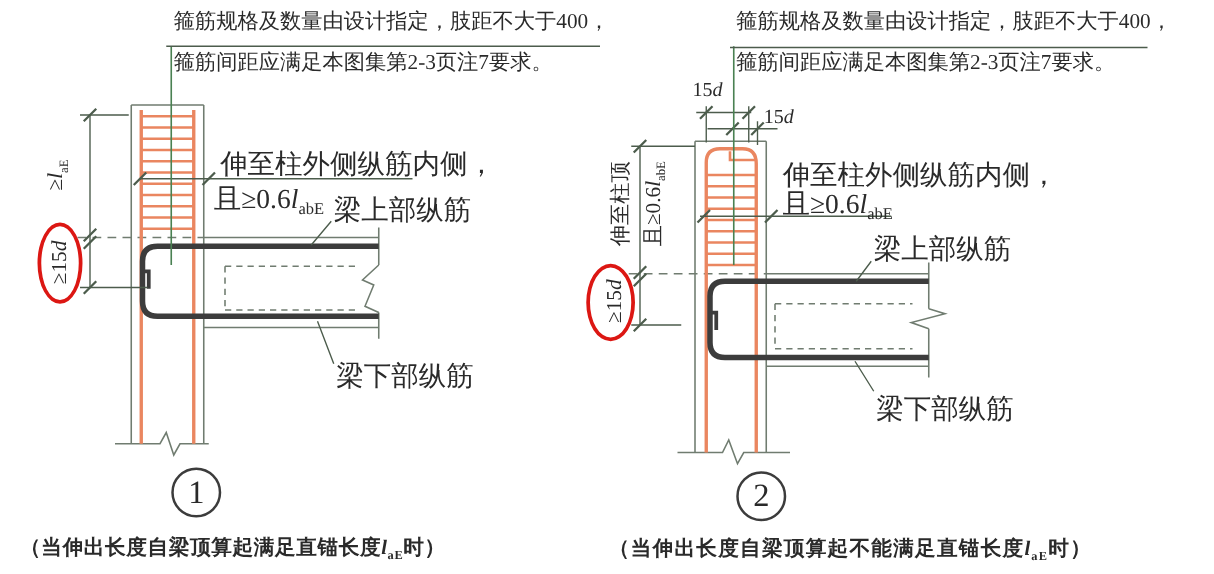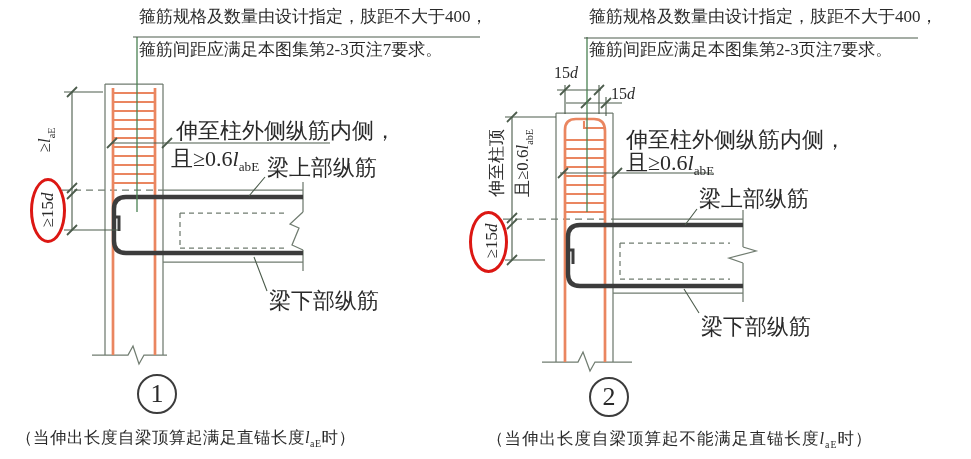--- a/index.html
+++ b/index.html
@@ -19,21 +19,21 @@
   .dsh2{stroke-dasharray:5 4}
   .dm{stroke:var(--dim);stroke-width:1.1;fill:none}
   .tk{stroke:var(--dim);stroke-width:1.8}
   .grn{stroke:var(--green);stroke-width:1.3;fill:none}
   .or{stroke:var(--orange);stroke-width:2.7;fill:none}
   .or2{stroke:var(--orange);stroke-width:2.1;fill:none}
   .bar{stroke:var(--bar);stroke-width:4.4;fill:none;stroke-linejoin:round}
   .bar2{stroke:var(--bar);stroke-width:3;fill:none}
   .lbl{position:absolute;white-space:nowrap;font-size:22px;line-height:1.15;}
   .note{font-size:17px;}
-  .cap{font-size:16.5px;letter-spacing:.5px;}
+  .cap{font-size:16.5px;letter-spacing:.5px;font-weight:bold;}
   .cap2{letter-spacing:1px;}
   .lbl sub,.vt-in sub{font-size:.6em;}
   i.var{font-style:italic;font-family:"Liberation Serif","DejaVu Serif",serif;}
   .vt{position:absolute;width:0;height:0;}
   .vt-in{position:absolute;transform:translate(-50%,-50%) rotate(-90deg);
          white-space:nowrap;font-size:17px;}
   .numcirc{position:absolute;width:40px;height:40px;border:2.6px solid var(--bar);
            border-radius:50%;display:flex;align-items:center;justify-content:center;
            font-size:26px;box-sizing:border-box;}
   .redel{position:absolute;border:3.2px solid var(--red);border-radius:50%;

